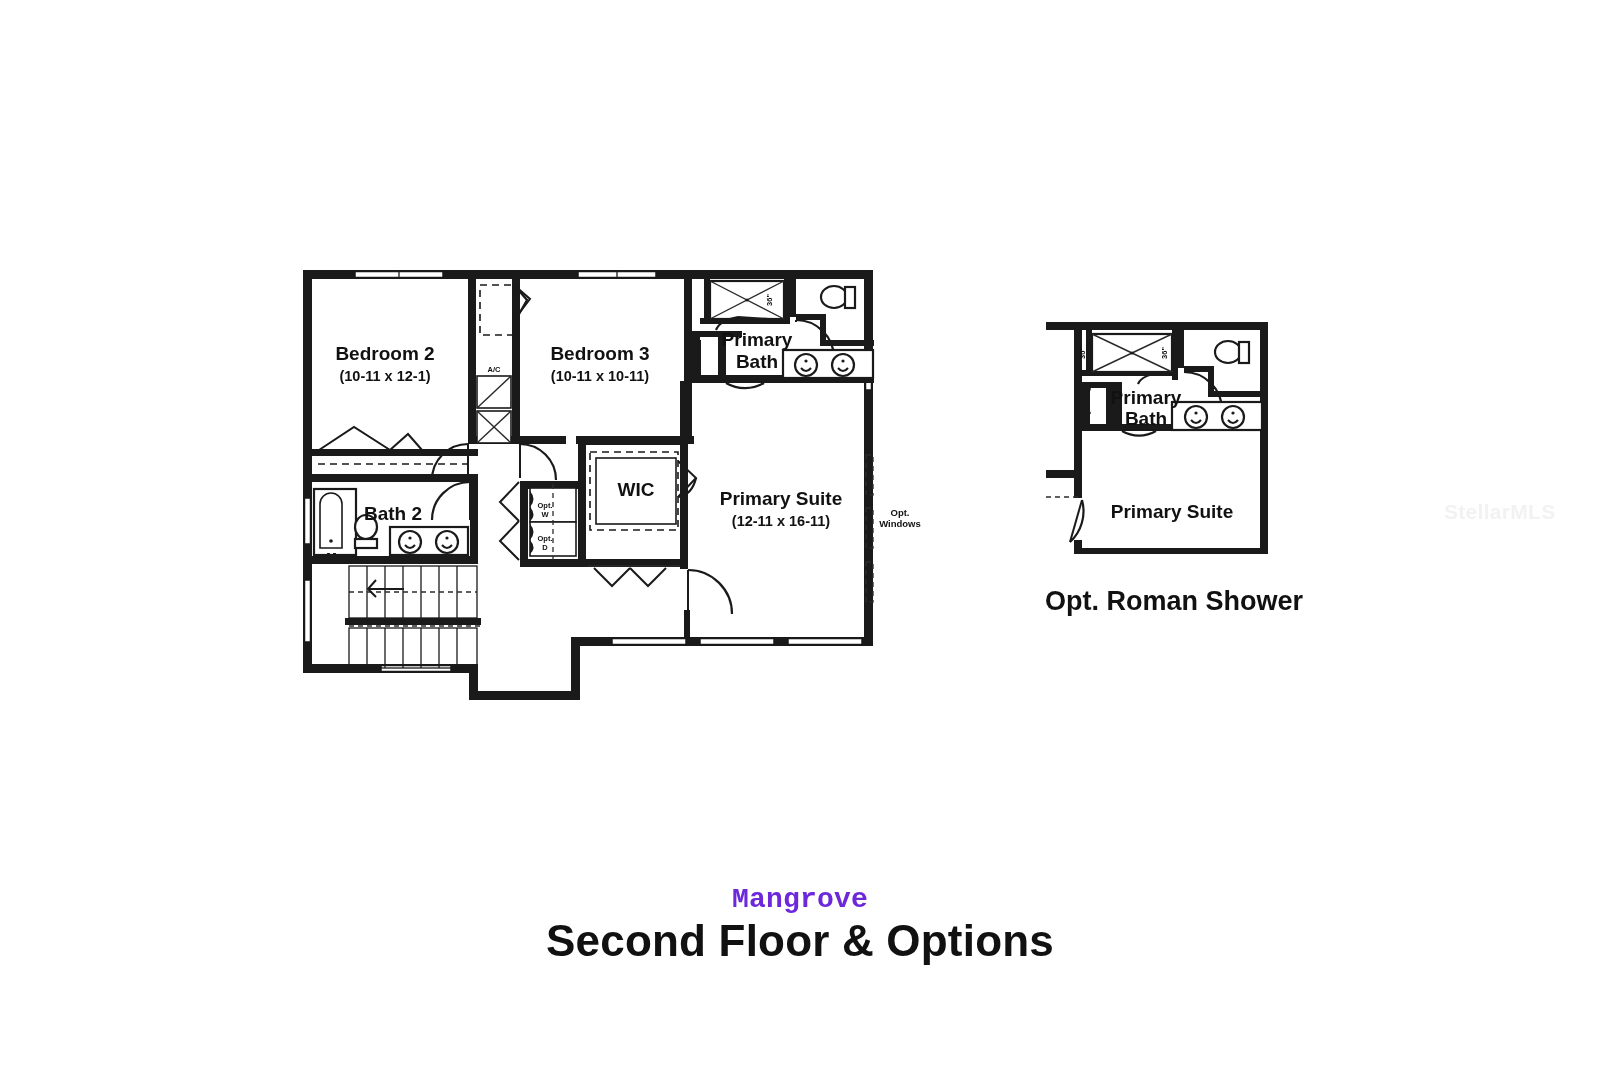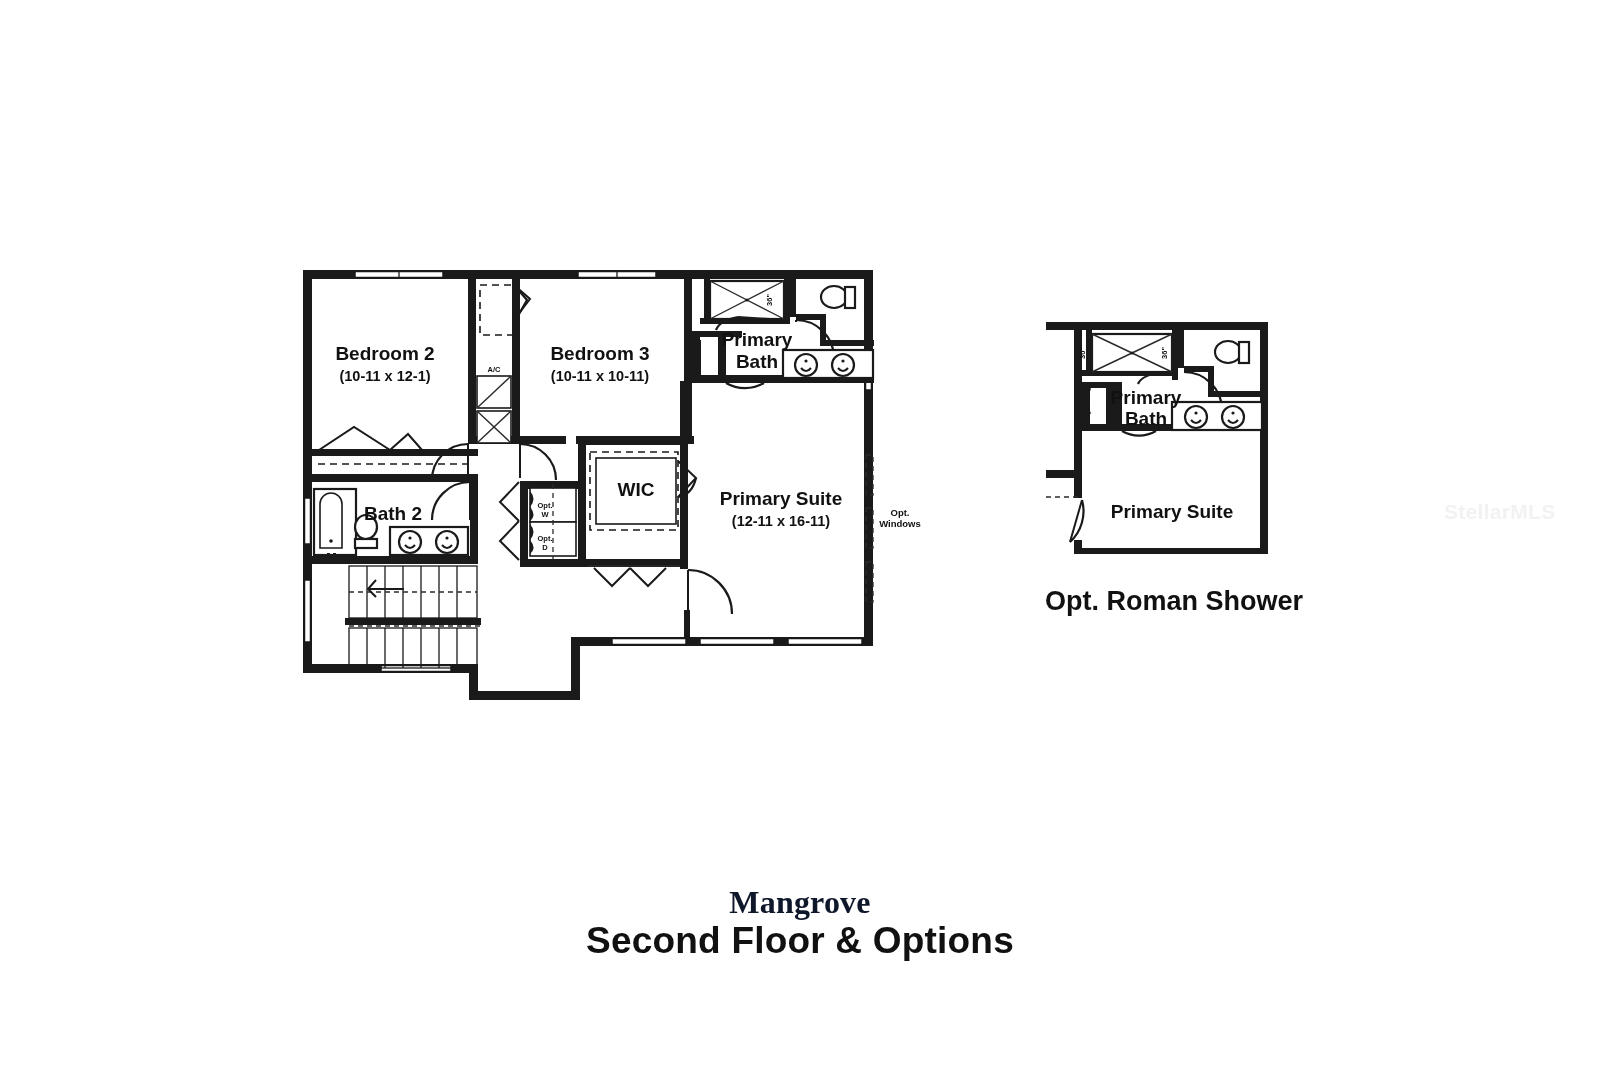--- a/index.html
+++ b/index.html
@@ -77,29 +77,29 @@
   }
   .title-block {
     position: absolute;
     left: 0;
     top: 884px;
     width: 1600px;
     text-align: center;
     line-height: 1.14;
   }
   .title-line1 {
-    font-family: Liberation Serif, serif;
-    font-size: 32px;
-    font-weight: bold;
-    color: #0f172a;
+    font-family: Liberation Mono, monospace;
+    font-size: 28px;
+    font-weight: bold;
+    color: #6d28d9;
     letter-spacing: 0.2px;
   }
   .title-line2 {
     font-family: "Liberation Sans", sans-serif;
-    font-size: 37px;
+    font-size: 44px;
     font-weight: bold;
     color: #111111;
     letter-spacing: 0.2px;
   }
   .watermark {
     position: absolute;
     left: 1444px;
     top: 500px;
     font-family: "Liberation Sans", sans-serif;
     font-size: 21px;

